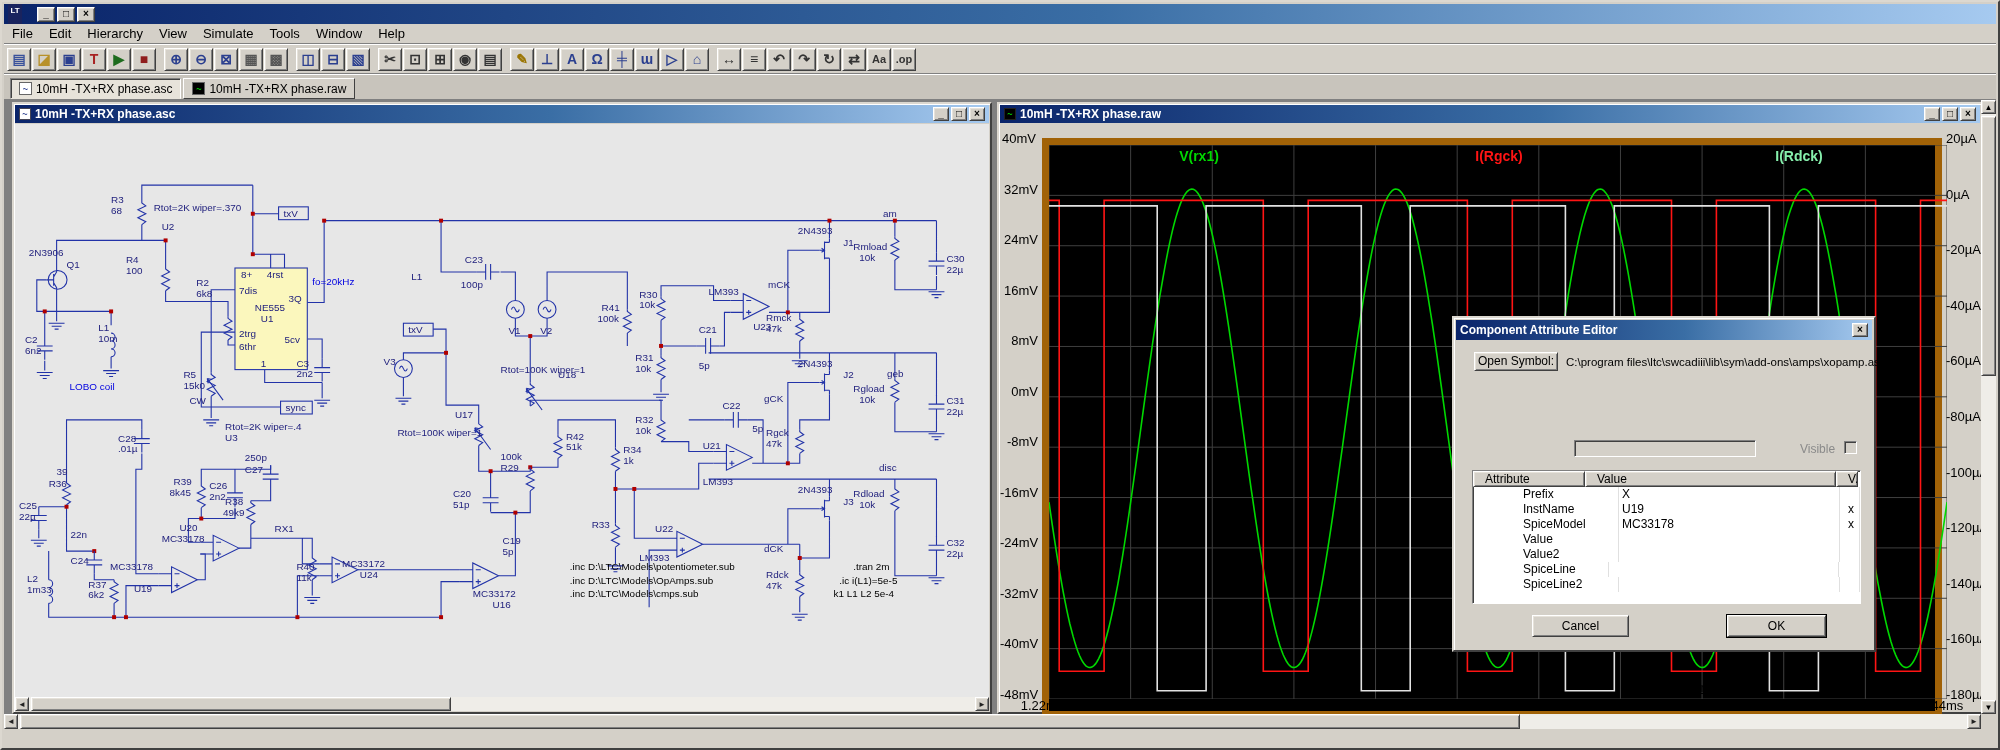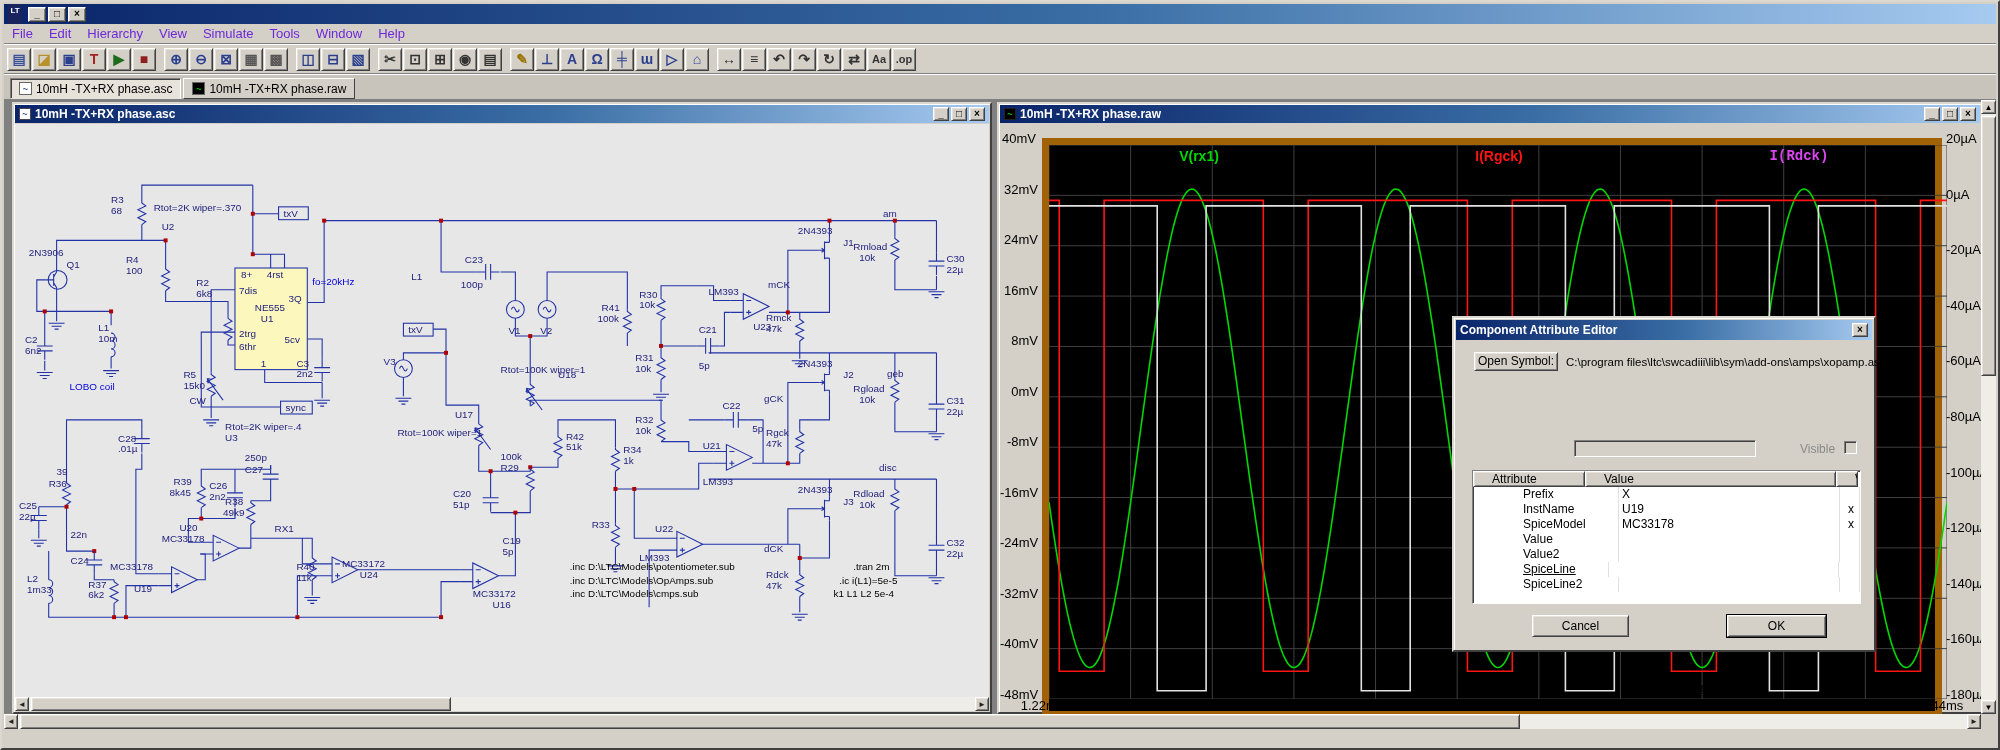--- a/index.html
+++ b/index.html
@@ -13,25 +13,25 @@
   .tb-btn { width:18px; height:15px; font-size:10px; line-height:12px; text-align:center; color:#000;
             font-weight:bold; margin-left:2px; flex:none; }
   .tb-btn-sm { width:16px; height:14px; }
 
   #app { position:absolute; left:0; top:0; width:2000px; height:750px; background:#d4d0c8;
          border:2px solid; border-color:#dcd8d0 #404040 #404040 #dcd8d0; }
 
   #main-titlebar { position:absolute; left:2px; top:2px; right:2px; height:20px; }
   #main-title { flex:1; font-size:13px; white-space:nowrap; overflow:hidden; }
   .app-icon { width:14px; height:20px; background:#19235e; color:#fff; font-size:8px; font-weight:bold;
-              text-align:center; line-height:14px; margin-right:4px; flex:none; }
+              text-align:center; line-height:14px; margin-right:13px; flex:none; }
 
   #menubar { position:absolute; left:2px; top:22px; right:2px; height:20px; display:flex; align-items:center;
              background:#d4d0c8; border-bottom:1px solid #808080; box-shadow:0 1px 0 #ffffff; }
-  .menu-item { padding:2px 8px; font-size:13px; color:#6d28d9; }
+  .menu-item { padding:2px 8px; font-size:13px; color:#000000; }
 
   #toolbar { position:absolute; left:2px; top:43px; right:2px; height:29px; display:flex; align-items:center;
              padding-left:3px; background:#d4d0c8; border-bottom:1px solid #808080; box-shadow:0 1px 0 #ffffff; }
   .tool-btn { width:24px; height:23px; margin-right:1px; display:flex; align-items:center; justify-content:center;
               font-size:14px; font-weight:bold; background:#d4d0c8; }
   .tool-sep { width:7px; height:23px; flex:none; }
   .tool-btn span { pointer-events:none; }
 
   #tabbar { position:absolute; left:2px; top:73px; right:2px; height:25px; background:#c8c4bc;
             display:flex; align-items:flex-end; padding-left:6px; border-bottom:1px solid #808080; }
@@ -73,21 +73,21 @@
   #mdi-corner { position:absolute; right:0; bottom:0; width:15px; height:15px; background:#d4d0c8; }
   .vs-btn { width:15px; height:14px; font-size:8px; text-align:center; line-height:13px; }
 
   
   #dialog { position:absolute; left:1450px; top:314px; width:424px; height:336px; background:#d4d0c8; z-index:50;
             border:2px solid; border-color:#dcd8d0 #404040 #404040 #dcd8d0; box-shadow:inset 1px 1px 0 #fff; }
   #dialog .titlebar { height:20px; margin:2px; font-size:12px; }
   .dlg-btn { position:absolute; height:22px; font-size:12px; text-align:center; line-height:20px; }
   #dlg-table { position:absolute; left:18px; top:152px; width:389px; height:134px; background:#fff; }
   .th-row { display:flex; height:16px; }
-  .th { font-size:12px; padding-left:18px; line-height:14px; overflow:hidden; white-space:nowrap; }
+  .th { font-size:12px; padding-left:11px; line-height:14px; overflow:hidden; white-space:nowrap; }
   .tr-row { display:flex; height:15px; font-size:12px;padding-left:47px; }
   .td { padding-left:3px; overflow:hidden; white-space:nowrap; border-right:1px solid #e0e0e0; line-height:15px; }
 
   #statusbar { position:absolute; left:2px; right:2px; bottom:2px; height:17px; background:#d4d0c8;
                border-top:1px solid #fff; font-size:12px; padding:1px 6px; color:#000; }
 </style>
 </head>
 <body>
 
 <div id="app">
@@ -551,21 +551,21 @@
               </g>
               <g fill="none" stroke-width="1.6">
                 <polyline points="0.0,357.2 1.6,368.4 3.2,379.3 4.8,390.0 6.4,400.4 8.0,410.6 9.6,420.4 11.2,429.9 12.8,439.1 14.4,447.8 16.0,456.2 17.6,464.2 19.2,471.7 20.8,478.7 22.5,485.3 24.1,491.4 25.7,496.9 27.3,502.0 28.9,506.5 30.5,510.5 32.1,513.9 33.7,516.8 35.3,519.1 36.9,520.8 38.5,521.9 40.1,522.5 41.7,522.4 43.3,521.8 44.9,520.6 46.5,518.9 48.1,516.5 49.7,513.6 51.3,510.1 52.9,506.1 54.5,501.5 56.1,496.4 57.7,490.8 59.3,484.7 60.9,478.1 62.5,471.0 64.1,463.5 65.7,455.5 67.3,447.1 69.0,438.3 70.6,429.1 72.2,419.5 73.8,409.7 75.4,399.5 77.0,389.0 78.6,378.3 80.2,367.4 81.8,356.2 83.4,344.9 85.0,333.4 86.6,321.8 88.2,310.1 89.8,298.3 91.4,286.5 93.0,274.7 94.6,262.9 96.2,251.2 97.8,239.5 99.4,228.0 101.0,216.6 102.6,205.3 104.2,194.2 105.8,183.4 107.4,172.8 109.0,162.4 110.6,152.4 112.3,142.7 113.9,133.3 115.5,124.3 117.1,115.7 118.7,107.4 120.3,99.7 121.9,92.3 123.5,85.4 125.1,79.0 126.7,73.1 128.3,67.8 129.9,62.9 131.5,58.6 133.1,54.8 134.7,51.6 136.3,48.9 137.9,46.8 139.5,45.3 141.1,44.4 142.7,44.1 144.3,44.3 145.9,45.1 147.5,46.5 149.1,48.5 150.7,51.1 152.3,54.2 153.9,57.8 155.5,62.1 157.1,66.8 158.8,72.1 160.4,77.9 162.0,84.2 163.6,91.0 165.2,98.3 166.8,106.0 168.4,114.1 170.0,122.7 171.6,131.6 173.2,140.9 174.8,150.6 176.4,160.6 178.0,170.9 179.6,181.4 181.2,192.2 182.8,203.3 184.4,214.5 186.0,225.9 187.6,237.4 189.2,249.1 190.8,260.8 192.4,272.6 194.0,284.4 195.6,296.2 197.2,307.9 198.8,319.7 200.4,331.3 202.0,342.8 203.7,354.2 205.3,365.3 206.9,376.3 208.5,387.1 210.1,397.6 211.7,407.8 213.3,417.8 214.9,427.4 216.5,436.6 218.1,445.5 219.7,454.0 221.3,462.0 222.9,469.7 224.5,476.8 226.1,483.5 227.7,489.8 229.3,495.5 230.9,500.7 232.5,505.3 234.1,509.5 235.7,513.0 237.3,516.0 238.9,518.5 240.5,520.4 242.1,521.7 243.7,522.4 245.3,522.5 247.0,522.1 248.6,521.0 250.2,519.4 251.8,517.2 253.4,514.5 255.0,511.1 256.6,507.3 258.2,502.8 259.8,497.9 261.4,492.4 263.0,486.4 264.6,479.9 266.2,473.0 267.8,465.6 269.4,457.7 271.0,449.4 272.6,440.7 274.2,431.6 275.8,422.2 277.4,412.4 279.0,402.3 280.6,391.9 282.2,381.3 283.8,370.4 285.4,359.3 287.0,348.0 288.6,336.5 290.2,325.0 291.8,313.3 293.5,301.5 295.1,289.7 296.7,277.9 298.3,266.1 299.9,254.4 301.5,242.7 303.1,231.1 304.7,219.7 306.3,208.3 307.9,197.2 309.5,186.3 311.1,175.6 312.7,165.2 314.3,155.1 315.9,145.3 317.5,135.8 319.1,126.7 320.7,118.0 322.3,109.6 323.9,101.7 325.5,94.3 327.1,87.3 328.7,80.7 330.3,74.7 331.9,69.2 333.5,64.2 335.1,59.7 336.8,55.8 338.4,52.4 340.0,49.6 341.6,47.4 343.2,45.7 344.8,44.6 346.4,44.1 348.0,44.2 349.6,44.8 351.2,46.1 352.8,47.9 354.4,50.3 356.0,53.3 357.6,56.8 359.2,60.9 360.8,65.5 362.4,70.6 364.0,76.3 365.6,82.5 367.2,89.1 368.8,96.3 370.4,103.8 372.0,111.9 373.6,120.3 375.2,129.2 376.8,138.4 378.4,147.9 380.0,157.8 381.6,168.0 383.3,178.5 384.9,189.3 386.5,200.2 388.1,211.4 389.7,222.8 391.3,234.3 392.9,245.9 394.5,257.6 396.1,269.3 397.7,281.1 399.3,293.0 400.9,304.7 402.5,316.5 404.1,328.1 405.7,339.7 407.3,351.1 408.9,362.3 410.5,373.4 412.1,384.2 413.7,394.8 415.3,405.1 416.9,415.1 418.5,424.8 420.1,434.1 421.7,443.1 423.3,451.7 424.9,459.9 426.6,467.6 428.2,474.9 429.8,481.8 431.4,488.1 433.0,494.0 434.6,499.3 436.2,504.1 437.8,508.4 439.4,512.1 441.0,515.3 442.6,517.9 444.2,519.9 445.8,521.4 447.4,522.2 449.0,522.5 450.6,522.2 452.2,521.4 453.8,519.9 455.4,517.9 457.0,515.3 458.6,512.1 460.2,508.4 461.8,504.1 463.4,499.3 465.0,494.0 466.6,488.1 468.2,481.8 469.8,474.9 471.4,467.6 473.1,459.9 474.7,451.7 476.3,443.1 477.9,434.1 479.5,424.8 481.1,415.1 482.7,405.1 484.3,394.8 485.9,384.2 487.5,373.4 489.1,362.3 490.7,351.1 492.3,339.7 493.9,328.1 495.5,316.5 497.1,304.7 498.7,293.0 500.3,281.1 501.9,269.3 503.5,257.6 505.1,245.9 506.7,234.3 508.3,222.8 509.9,211.4 511.5,200.2 513.1,189.3 514.7,178.5 516.4,168.0 518.0,157.8 519.6,147.9 521.2,138.4 522.8,129.2 524.4,120.3 526.0,111.9 527.6,103.8 529.2,96.3 530.8,89.1 532.4,82.5 534.0,76.3 535.6,70.6 537.2,65.5 538.8,60.9 540.4,56.8 542.0,53.3 543.6,50.3 545.2,47.9 546.8,46.1 548.4,44.8 550.0,44.2 551.6,44.1 553.2,44.6 554.8,45.7 556.4,47.4 558.0,49.6 559.6,52.4 561.2,55.8 562.9,59.7 564.5,64.2 566.1,69.2 567.7,74.7 569.3,80.7 570.9,87.3 572.5,94.3 574.1,101.7 575.7,109.6 577.3,118.0 578.9,126.7 580.5,135.8 582.1,145.3 583.7,155.1 585.3,165.2 586.9,175.6 588.5,186.3 590.1,197.2 591.7,208.3 593.3,219.7 594.9,231.1 596.5,242.7 598.1,254.4 599.7,266.1 601.3,277.9 602.9,289.7 604.5,301.5 606.2,313.3 607.8,325.0 609.4,336.5 611.0,348.0 612.6,359.3 614.2,370.4 615.8,381.3 617.4,391.9 619.0,402.3 620.6,412.4 622.2,422.2 623.8,431.6 625.4,440.7 627.0,449.4 628.6,457.7 630.2,465.6 631.8,473.0 633.4,479.9 635.0,486.4 636.6,492.4 638.2,497.9 639.8,502.8 641.4,507.3 643.0,511.1 644.6,514.5 646.2,517.2 647.8,519.4 649.4,521.0 651.0,522.1 652.7,522.5 654.3,522.4 655.9,521.7 657.5,520.4 659.1,518.5 660.7,516.0 662.3,513.0 663.9,509.5 665.5,505.3 667.1,500.7 668.7,495.5 670.3,489.8 671.9,483.5 673.5,476.8 675.1,469.7 676.7,462.0 678.3,454.0 679.9,445.5 681.5,436.6 683.1,427.4 684.7,417.8 686.3,407.8 687.9,397.6 689.5,387.1 691.1,376.3 692.7,365.3 694.3,354.2 695.9,342.8 697.6,331.3 699.2,319.7 700.8,307.9 702.4,296.2 704.0,284.4 705.6,272.6 707.2,260.8 708.8,249.1 710.4,237.4 712.0,225.9 713.6,214.5 715.2,203.3 716.8,192.2 718.4,181.4 720.0,170.9 721.6,160.6 723.2,150.6 724.8,140.9 726.4,131.6 728.0,122.7 729.6,114.1 731.2,106.0 732.8,98.3 734.4,91.0 736.0,84.2 737.6,77.9 739.2,72.1 740.9,66.8 742.5,62.1 744.1,57.8 745.7,54.2 747.3,51.1 748.9,48.5 750.5,46.5 752.1,45.1 753.7,44.3 755.3,44.1 756.9,44.4 758.5,45.3 760.1,46.8 761.7,48.9 763.3,51.6 764.9,54.8 766.5,58.6 768.1,62.9 769.7,67.8 771.3,73.1 772.9,79.0 774.5,85.4 776.1,92.3 777.7,99.7 779.3,107.4 780.9,115.7 782.5,124.3 784.1,133.3 785.7,142.7 787.4,152.4 789.0,162.4 790.6,172.8 792.2,183.4 793.8,194.2 795.4,205.3 797.0,216.6 798.6,228.0 800.2,239.5 801.8,251.2 803.4,262.9 805.0,274.7 806.6,286.5 808.2,298.3 809.8,310.1 811.4,321.8 813.0,333.4 814.6,344.9 816.2,356.2 817.8,367.4 819.4,378.3 821.0,389.0 822.6,399.5 824.2,409.7 825.8,419.5 827.4,429.1 829.0,438.3 830.7,447.1 832.3,455.5 833.9,463.5 835.5,471.0 837.1,478.1 838.7,484.7 840.3,490.8 841.9,496.4 843.5,501.5 845.1,506.1 846.7,510.1 848.3,513.6 849.9,516.5 851.5,518.9 853.1,520.6 854.7,521.8 856.3,522.4 857.9,522.5 859.5,521.9 861.1,520.8 862.7,519.1 864.3,516.8 865.9,513.9 867.5,510.5 869.1,506.5 870.7,502.0 872.3,496.9 873.9,491.4 875.5,485.3 877.2,478.7 878.8,471.7 880.4,464.2 882.0,456.2 883.6,447.8 885.2,439.1 886.8,429.9 888.4,420.4 890.0,410.6 891.6,400.4 893.2,390.0 894.8,379.3 896.4,368.4 898.0,357.2" stroke="#00d800"></polyline>
                 <polyline points="0,55.4 10.2,55.4 10.2,526.3 55.1,526.3 55.1,55.4 214.3,55.4 214.3,526.3 259.2,526.3 259.2,55.4 418.4,55.4 418.4,526.3 463.3,526.3 463.3,55.4 622.5,55.4 622.5,526.3 667.4,526.3 667.4,55.4 826.6,55.4 826.6,526.3 871.5,526.3 871.5,55.4 898,55.4" stroke="#ff1414"></polyline>
                 <polyline points="0,60.9 108.2,60.9 108.2,545.7 157.1,545.7 157.1,60.9 312.3,60.9 312.3,545.7 361.2,545.7 361.2,60.9 516.4,60.9 516.4,545.7 565.3,545.7 565.3,60.9 720.4,60.9 720.4,545.7 769.4,545.7 769.4,60.9 898,60.9" stroke="#e2e2e2"></polyline>
               </g>
             </svg>
           <div id="trace-labels">
               <span class="trace-label" style="left: 150px; color: rgb(0, 216, 0);">V(rx1)</span>
               <span class="trace-label" style="left: 450px; color: rgb(255, 20, 20);">I(Rgck)</span>
-              <span class="trace-label" style="left: 750px; color: #d946ef; font-family: Liberation Mono, monospace;">I(Rdck)</span>
+              <span class="trace-label" style="left: 750px; color: #86efac;">I(Rdck)</span>
             </div>
         </div>
         <div id="axis-labels">
             <span class="ytick" style="right: calc(100% - 38px); left: auto; top: 7px; position: absolute; width: 38px; text-align: center;">40mV</span>
             <span class="ytick" style="right: calc(100% - 38px); left: auto; top: 57.5455px; position: absolute; width: 38px; text-align: right;">32mV</span>
             <span class="ytick" style="right: calc(100% - 38px); left: auto; top: 108.091px; position: absolute; width: 38px; text-align: right;">24mV</span>
             <span class="ytick" style="right: calc(100% - 38px); left: auto; top: 158.636px; position: absolute; width: 38px; text-align: right;">16mV</span>
             <span class="ytick" style="right: calc(100% - 38px); left: auto; top: 209.182px; position: absolute; width: 38px; text-align: right;">8mV</span>
             <span class="ytick" style="right: calc(100% - 38px); left: auto; top: 259.727px; position: absolute; width: 38px; text-align: right;">0mV</span>
             <span class="ytick" style="right: calc(100% - 38px); left: auto; top: 310.273px; position: absolute; width: 38px; text-align: right;">-8mV</span>
@@ -653,21 +653,21 @@
           <div class="td" style="width: 112px;">Value</div>
           <div class="td" style="width: 251px;"></div>
           <div class="td" style="width: 22px; text-align: center;"></div>
         </div>
         <div class="tr-row">
           <div class="td" style="width: 112px;">Value2</div>
           <div class="td" style="width: 251px;"></div>
           <div class="td" style="width: 22px; text-align: center;"></div>
         </div>
         <div class="tr-row">
-          <div class="td" style="width: 96px; text-decoration: underline;">SpiceLine</div>
+          <div class="td" style="width: 96px;">SpiceLine</div>
           <div class="td" style="width: 251px;"></div>
           <div class="td" style="width: 22px; text-align: center;"></div>
         </div>
         <div class="tr-row">
           <div class="td" style="width: 112px;">SpiceLine2</div>
           <div class="td" style="width: 251px;"></div>
           <div class="td" style="width: 22px; text-align: center;"></div>
         </div>
       </div>
 

